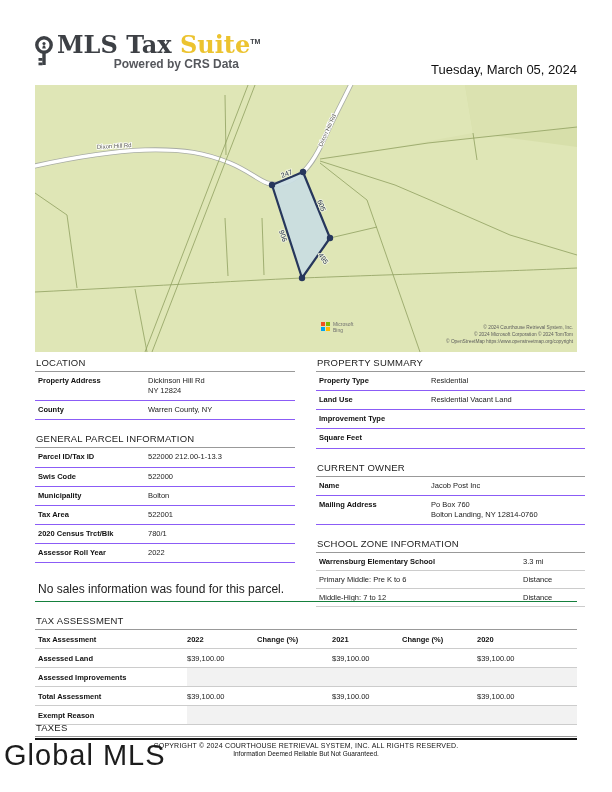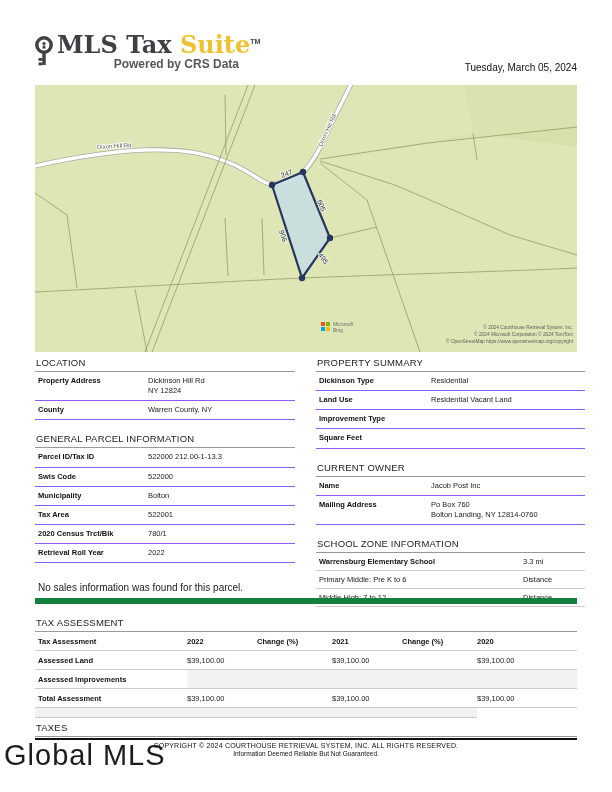--- a/index.html
+++ b/index.html
@@ -7,21 +7,21 @@
         font-family:"Liberation Sans", sans-serif;color:#222;overflow:hidden;}
 
   
   .brand{position:absolute;left:33px;top:36px;}
   .wordmark{position:absolute;left:57px;top:33px;font-family:"DejaVu Serif", serif;
             font-weight:bold;font-size:24px;line-height:1;color:#3d4045;white-space:nowrap;}
   .wordmark .suite{color:#ecc32f;}
   .wordmark .tm{font-size:7px;vertical-align:super;color:#3d4045;font-family:"Liberation Sans",sans-serif;font-weight:bold;}
   .tagline{position:absolute;left:57px;top:57px;width:182px;text-align:right;
            font-size:12px;font-weight:bold;color:#55575c;}
-  .report-date{position:absolute;right:35px;top:62px;font-size:10px;color:#111;}
+  .report-date{position:absolute;right:35px;top:62px;font-size:13px;color:#111;}
 
   
   .map-wrap{position:absolute;left:35px;top:85px;width:542px;height:267px;}
   .map-wrap svg{display:block;}
 
   
   .col-left{position:absolute;left:35px;top:355px;width:260px;}
   .col-right{position:absolute;left:316px;top:355px;width:269px;}
   .band{position:absolute;left:35px;top:578px;width:542px;}
   .taxes-band{position:absolute;left:35px;top:720px;width:542px;}
@@ -34,21 +34,21 @@
   .kv-label{font-weight:bold;width:110px;flex-shrink:0;color:#111;}
   .col-right .kv-label{width:112px;}
   .kv-value{flex:1;}
 
   .school-row{display:flex;border-bottom:1px solid #ccc;padding:4px 0 4px 3px;
               font-size:7.5px;}
   .school-name{flex:1;}
   .school-row.bold .school-name{font-weight:bold;color:#111;}
   .school-dist{width:62px;flex-shrink:0;}
 
-  .sales-note{font-size:10px;padding:4px 0 5px 3px;border-bottom:6px solid #15803d;}
+  .sales-note{font-size:12px;padding:4px 0 5px 3px;border-bottom:1px solid #15803d;}
 
   .tax-grid{display:grid;grid-template-columns:152px 70px 75px 70px 75px 100px;
             font-size:7.5px;}
   .tax-grid .cell{border-bottom:1px solid #ccc;padding:5px 0 4px 0;}
   .tax-grid .lbl{font-weight:bold;color:#111;padding-left:3px;}
   .tax-grid .hdr{font-weight:bold;color:#111;}
   .tax-grid .shaded{background:#f2f2f2;}
 
   
   .footer-rule{position:absolute;left:35px;top:738px;width:542px;border-top:2px solid #111;}
@@ -177,31 +177,31 @@
       </div>
       <div class="kv-row">
         <div class="kv-label">Tax Area</div>
         <div class="kv-value">522001</div>
       </div>
       <div class="kv-row">
         <div class="kv-label">2020 Census Trct/Blk</div>
         <div class="kv-value">780/1</div>
       </div>
       <div class="kv-row">
-        <div class="kv-label">Retrieval Roll Year</div>
+        <div class="kv-label">Assessor Roll Year</div>
         <div class="kv-value">2022</div>
       </div>
     </div>
   </div>
 
   <div class="col-right">
     <div class="sec">
       <div class="sec-h">PROPERTY SUMMARY</div>
       <div class="kv-row">
-        <div class="kv-label">Dickinson Type</div>
+        <div class="kv-label">Property Type</div>
         <div class="kv-value">Residential</div>
       </div>
       <div class="kv-row">
         <div class="kv-label">Land Use</div>
         <div class="kv-value">Residential Vacant Land</div>
       </div>
       <div class="kv-row">
         <div class="kv-label">Improvement Type</div>
         <div class="kv-value"></div>
       </div>
@@ -272,20 +272,21 @@
         <div class="cell shaded"></div>
         <div class="cell shaded"></div>
 
         <div class="cell lbl">Total Assessment</div>
         <div class="cell">$39,100.00</div>
         <div class="cell"></div>
         <div class="cell">$39,100.00</div>
         <div class="cell"></div>
         <div class="cell">$39,100.00</div>
 
+        <div class="cell lbl">Exempt Reason</div>
         <div class="cell shaded"></div>
         <div class="cell shaded"></div>
         <div class="cell shaded"></div>
         <div class="cell shaded"></div>
         <div class="cell shaded"></div>
       </div>
     </div>
   </div>
 
   <div class="taxes-band">

